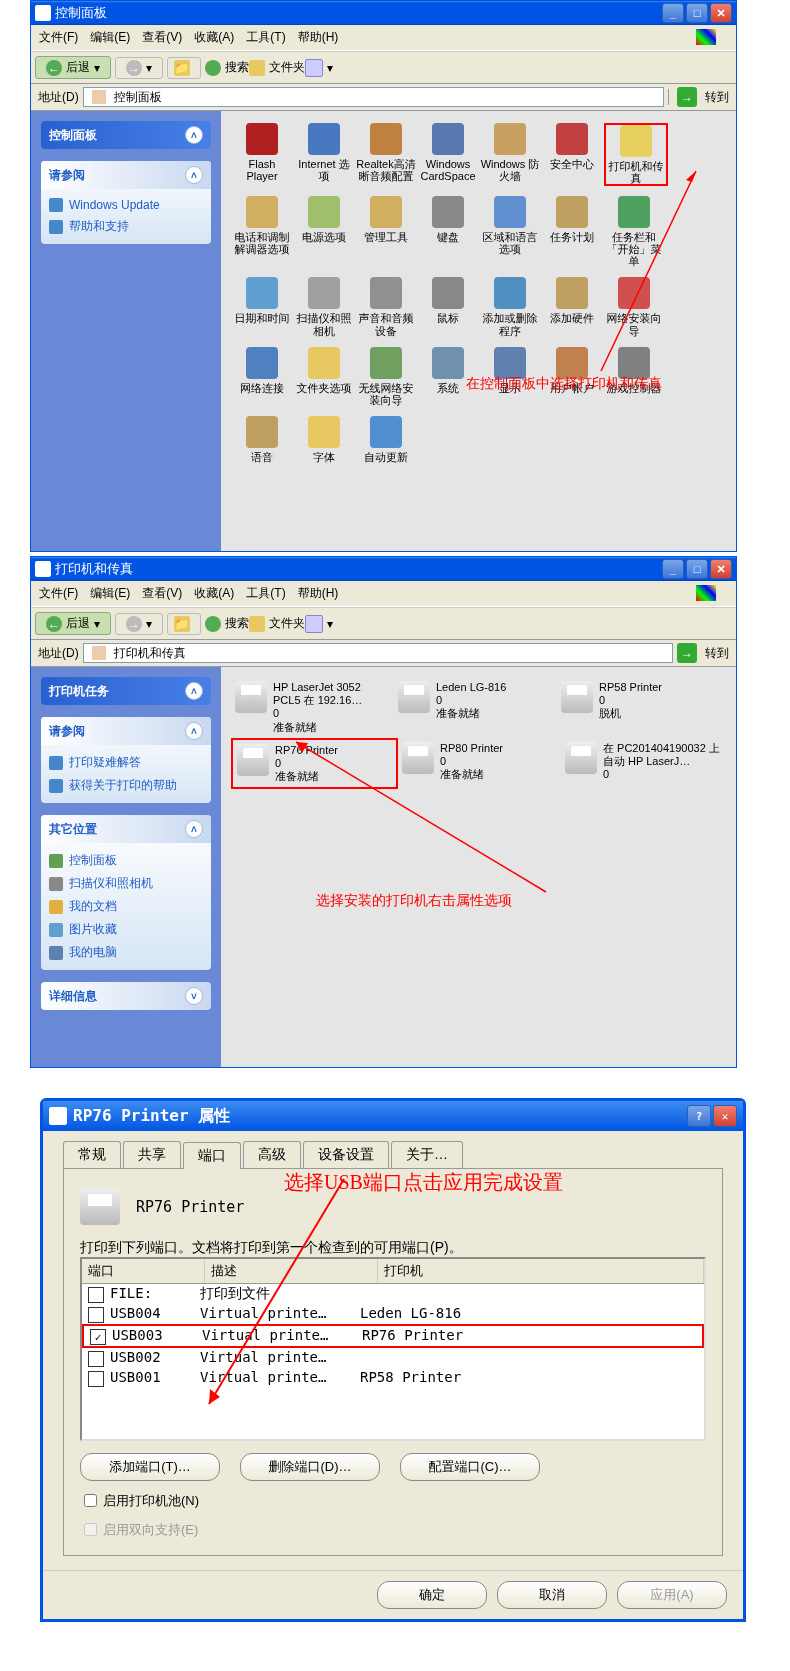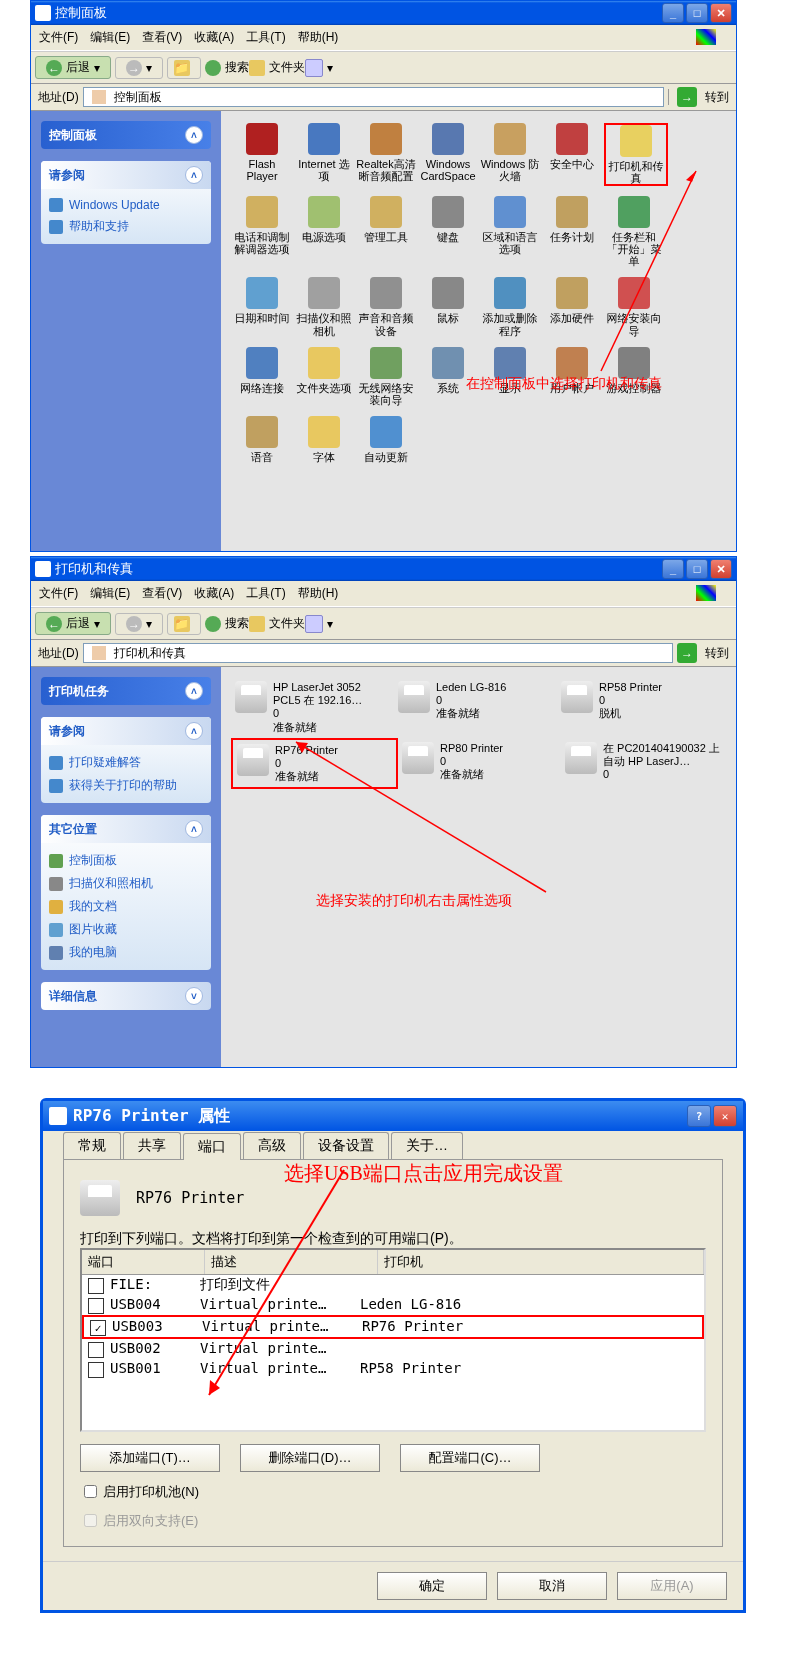--- a/index.html
+++ b/index.html
@@ -41,38 +41,38 @@
 .printer-list{display:flex;flex-wrap:wrap;}
 .printer{width:155px;display:flex;padding:4px}
 .printer .pico{width:32px;height:32px;background:linear-gradient(#eee,#bbb);border-radius:4px;margin-right:6px;flex-shrink:0;position:relative}
 .printer .pico:after{content:"";position:absolute;top:4px;left:6px;width:20px;height:10px;background:#fff;border-radius:2px 2px 0 0}
 .printer .ptxt{font-size:11px;line-height:1.2}
 .redbox{border:2px solid #f00}
 
 .dialog{margin:30px 0 30px 40px;width:700px;border:3px solid #0054e3;background:#ece9d8;border-radius:6px 6px 0 0}
 .dlg-title{background:linear-gradient(#3c8cf0,#0054e3);height:30px;display:flex;align-items:center;color:#fff;padding:0 6px;font-family:"SimSun",monospace;font-size:16px;font-weight:bold}
 .dlg-title .spacer{flex:1}
-.dlg-body{padding:1px 20px 14px}
+.dlg-body{padding:10px 20px 14px}
 .tabstrip{display:flex;border-bottom:1px solid #999;position:relative}
 .tab{background:#ece9d8;border:1px solid #999;border-bottom:none;padding:4px 14px;margin-right:2px;border-radius:3px 3px 0 0;font-size:14px}
 .tab.active{background:#ece9d8;position:relative;top:1px}
 .tabpage{border:1px solid #999;border-top:none;padding:20px 16px 16px;background:#ece9d8}
 .prow{display:flex;align-items:center;margin-bottom:14px}
 .prow .pico{width:40px;height:36px;background:linear-gradient(#eee,#bbb);border-radius:4px;margin-right:16px;position:relative}
 .prow .pico:after{content:"";position:absolute;top:5px;left:8px;width:24px;height:12px;background:#fff;border-radius:2px 2px 0 0}
 .ports-frame{border:2px inset #ddd;background:#fff;height:180px;overflow:hidden}
 .ports-head{display:flex;background:#ece9d8;border-bottom:1px solid #999;font-size:13px}
 .ports-head div{padding:3px 6px;border-right:1px solid #ccc}
 .port-row{display:flex;font-family:"SimSun",monospace;font-size:14px;padding:1px 4px}
 .port-row .cb{width:14px;height:14px;border:1px solid #333;margin:2px 6px 0 2px;display:inline-flex;align-items:center;justify-content:center;font-size:11px}
 .col-p{width:90px}
 .col-d{width:160px}
 .col-r{flex:1}
 .btn-row{display:flex;gap:20px;margin-top:12px}
-.xpbtn{background:linear-gradient(#fff,#ece9d8);border:1px solid #888;border-radius:0;padding:4px 14px;font-size:13px;min-width:110px;text-align:center}
+.xpbtn{background:linear-gradient(#fff,#ece9d8);border:1px solid #888;border-radius:12px;padding:4px 14px;font-size:13px;min-width:110px;text-align:center}
 .xpbtn.dis{color:#999}
 .chk{display:flex;align-items:center;margin-top:10px;font-size:13px}
 .chk input{margin-right:6px}
 .dlg-foot{display:flex;justify-content:flex-end;gap:10px;padding:10px 16px;border-top:1px solid #ccc}
 </style>
 </head>
 <body>
 
 <div class="window">
   <div class="titlebar">

